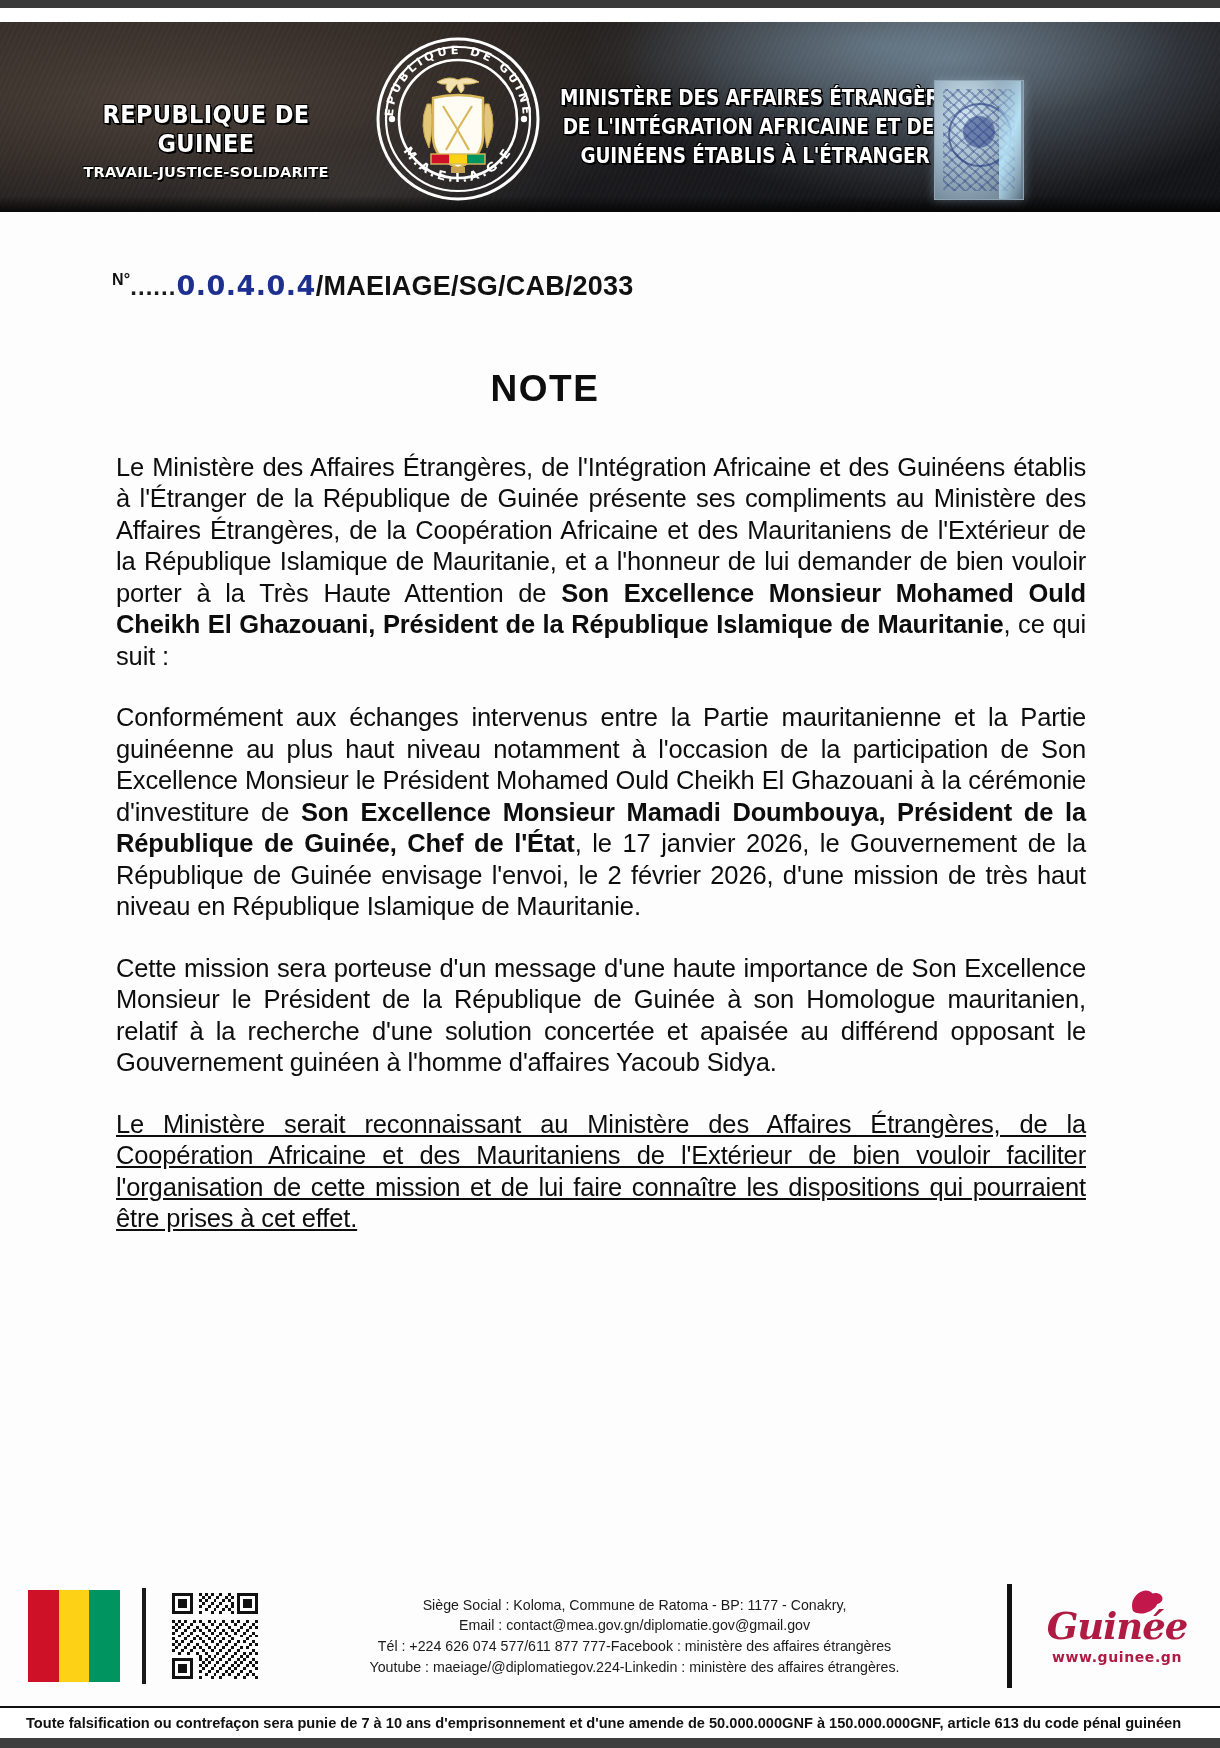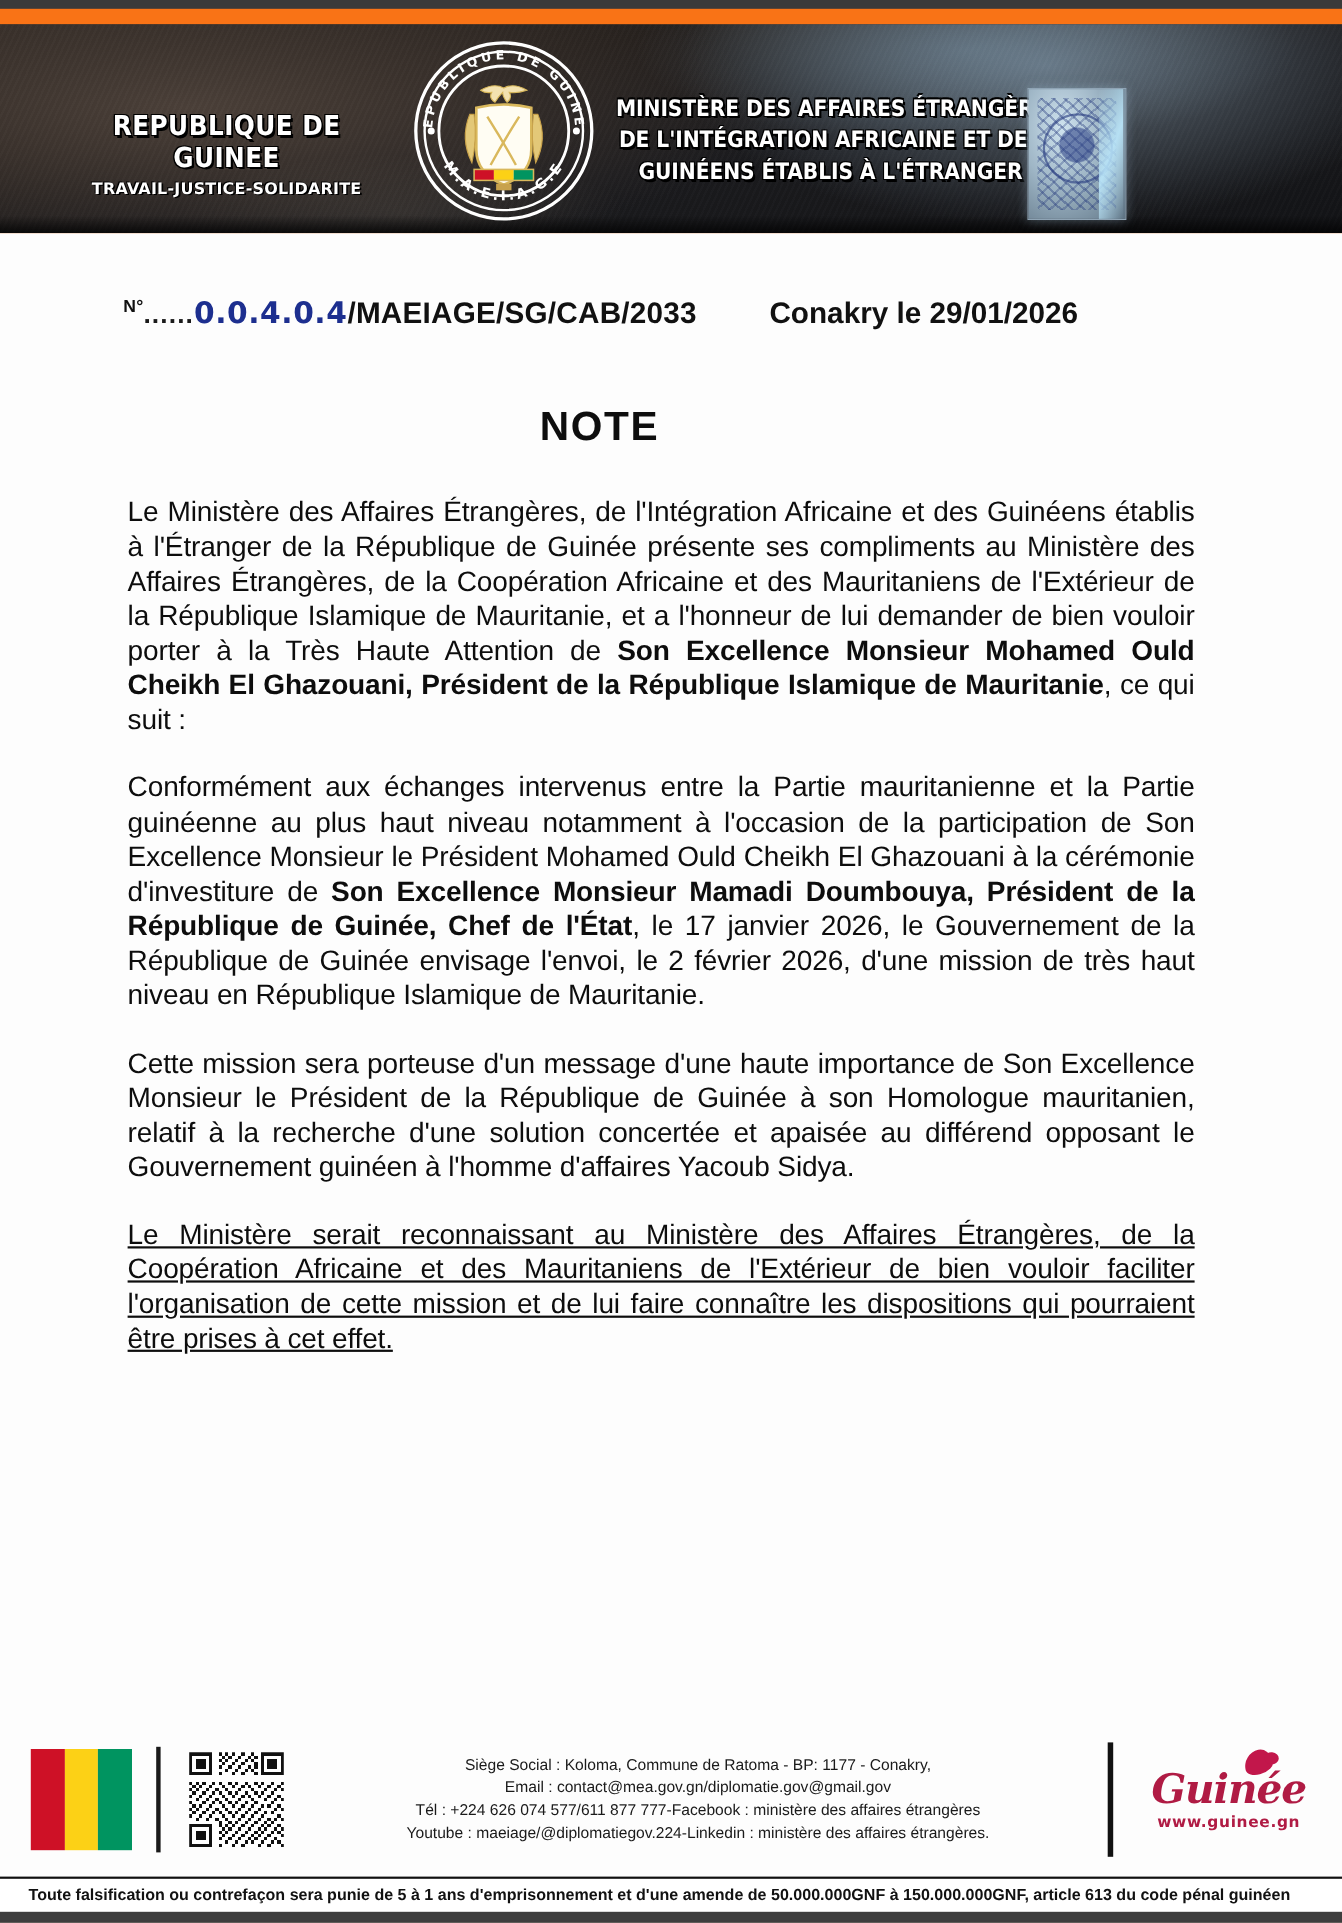--- a/index.html
+++ b/index.html
@@ -11,21 +11,21 @@
     width: 1220px;
     height: 1748px;
     font-family: "Liberation Sans", sans-serif;
     overflow: hidden;
     position: relative;
   }
 
   .page {
     position: absolute;
     inset: 0;
-    background: #f97316;
+    background: #ffffff;
     display: flex;
     flex-direction: column;
   }
 
   
   .screen-bar-top {
     position: absolute;
     left: 0; right: 0; top: 0;
     height: 8px;
     background: #3a3a3a;
@@ -419,21 +419,20 @@
       <div class="stamp-glint"></div>
     </div>
   </div>
 
   <div class="doc">
 
     <div class="refline">
       <div class="ref-no">
         <span class="sup">N°</span><span class="ref-dots">......</span><span class="ref-digits">0.0.4.0.4</span><span>/MAEIAGE/SG/CAB/2033</span>
       </div>
-      <div class="ref-place">Conakry le 29/01/2026</div>
     </div>
 
     <div class="note-title">NOTE</div>
 
     <div class="body-wrap">
       <p class="para"><span>Le Ministère des Affaires Étrangères, de l'Intégration Africaine et des Guinéens établis à l'Étranger de la République de Guinée présente ses compliments au Ministère des Affaires Étrangères, de la Coopération Africaine et des Mauritaniens de l'Extérieur de la République Islamique de Mauritanie, et a l'honneur de lui demander de bien vouloir porter à la Très Haute Attention de </span><b>Son Excellence Monsieur Mohamed Ould Cheikh El Ghazouani, Président de la République Islamique de Mauritanie</b><span>, ce qui suit :</span></p>
       <p class="para"><span>Conformément aux échanges intervenus entre la Partie mauritanienne et la Partie guinéenne au plus haut niveau notamment à l'occasion de la participation de Son Excellence Monsieur le Président Mohamed Ould Cheikh El Ghazouani à la cérémonie d'investiture de </span><b>Son Excellence Monsieur Mamadi Doumbouya, Président de la République de Guinée, Chef de l'État</b><span>, le 17 janvier 2026, le Gouvernement de la République de Guinée envisage l'envoi, le 2 février 2026, d'une mission de très haut niveau en République Islamique de Mauritanie.</span></p>
       <p class="para"><span>Cette mission sera porteuse d'un message d'une haute importance de Son Excellence Monsieur le Président de la République de Guinée à son Homologue mauritanien, relatif à la recherche d'une solution concertée et apaisée au différend opposant le Gouvernement guinéen à l'homme d'affaires Yacoub Sidya.</span></p>
       <p class="para last"><span>Le Ministère serait reconnaissant au Ministère des Affaires Étrangères, de la Coopération Africaine et des Mauritaniens de l'Extérieur de bien vouloir faciliter l'organisation de cette mission et de lui faire connaître les dispositions qui pourraient être prises à cet effet.</span></p>
     </div>
@@ -504,18 +503,18 @@
       <div class="guinee-logo">
         <div class="word">
           <span class="flame"></span>
           <span>Guinée</span>
         </div>
         <div class="url">www.guinee.gn</div>
       </div>
     </div>
 
     <div class="warning-bar">
-      <div class="wtext">Toute falsification ou contrefaçon sera punie de 5 à 1 ans d'emprisonnement et d'une amende de 50.000.000GNF à 150.000.000GNF, article 613 du code pénal guinéen</div>
+      <div class="wtext">Toute falsification ou contrefaçon sera punie de 7 à 10 ans d'emprisonnement et d'une amende de 50.000.000GNF à 150.000.000GNF, article 613 du code pénal guinéen</div>
     </div>
   </div>
 
   <div class="screen-bar-bottom"></div>
 </div>
 
 </body></html>

